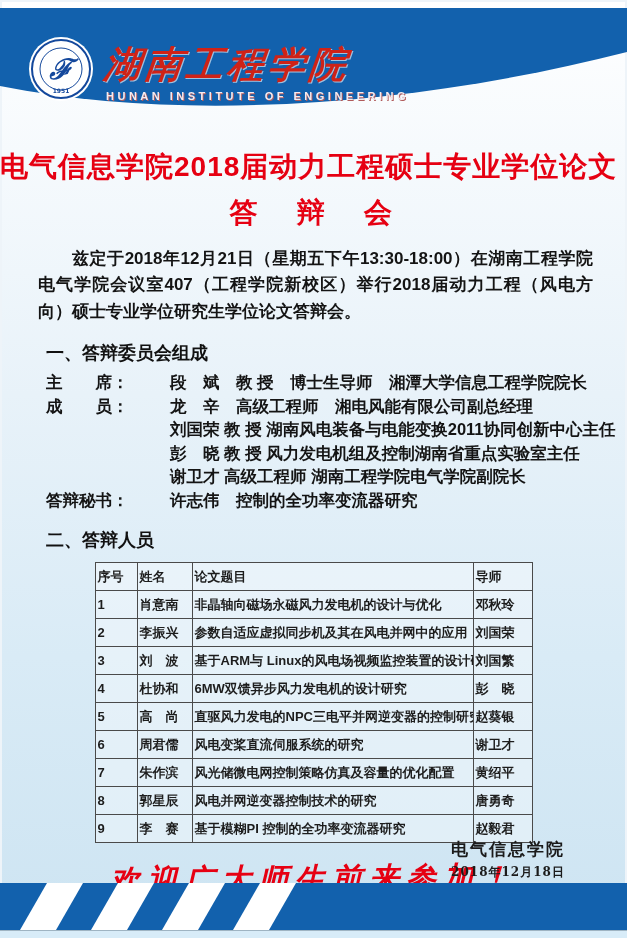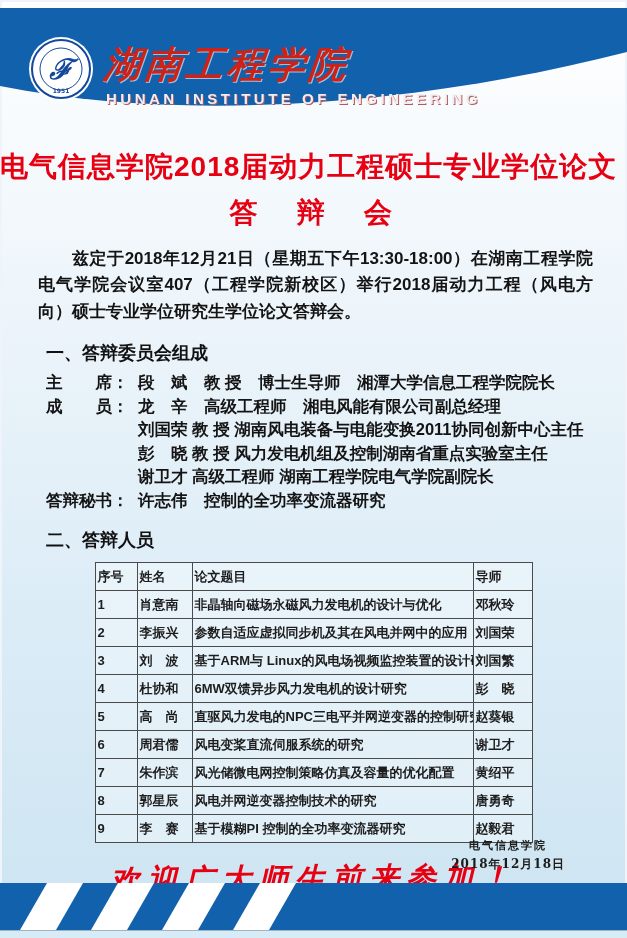--- a/index.html
+++ b/index.html
@@ -20,38 +20,38 @@
     position:absolute;top:40px;left:104px;
     font-family:"DejaVu Serif","Liberation Serif",serif;
     font-size:37px;font-weight:bold;font-style:italic;
     color:#cf2217;letter-spacing:4px;
     transform:skewX(-6deg);
     text-shadow:1px 1px 0 rgba(255,255,255,.6);
     white-space:nowrap;
   }
   .school-en{
     position:absolute;top:90px;left:106px;
-    font-size:15px;font-weight:bold;letter-spacing:3.5px;
+    font-size:11px;font-weight:bold;letter-spacing:3.5px;
     color:#f3ecf1;text-shadow:1px 1px 0 #b05a5a;
     white-space:nowrap;
   }
   
   .title1{margin:148px 0 0 0;text-align:left;font-size:28px;font-weight:bold;color:#e60012;letter-spacing:1px;}
   .title2{margin:8px 0 0 0;text-align:center;font-size:28px;font-weight:bold;color:#e60012;letter-spacing:0.2em;}
   
   .intro{
     margin:14px 34px 0 38px;
     font-size:17px;font-weight:bold;color:#141414;
     line-height:1.55;text-indent:2em;text-align:justify;
   }
   
   .sec-h{margin:16px 0 0 46px;font-size:18px;font-weight:bold;color:#111;}
   
   .committee{margin:6px 0 0 46px;}
-  .c-row{display:flex;line-height:23.5px;font-size:16.5px;font-weight:bold;color:#141414;white-space:nowrap;}
+  .c-row{display:flex;line-height:23.5px;font-size:16.5px;font-weight:bold;color:#141414;white-space:nowrap;gap:32px;}
   .c-label{flex:0 0 92px;}
   
   table.roster{
     margin:10px auto 0 auto;width:437px;
     border-collapse:collapse;table-layout:fixed;
     background:rgba(255,255,255,.35);
   }
   table.roster th,table.roster td{
     border:1px solid #4a4a4a;
     font-size:13px;font-weight:bold;color:#1d1d1d;
@@ -65,21 +65,21 @@
     font-family:"DejaVu Serif","Liberation Serif",serif;
     font-size:30px;font-weight:bold;font-style:italic;
     color:#e60012;letter-spacing:7px;transform:rotate(-0.5deg);
   }
   .signature{
     position:absolute;right:62px;top:838px;
     text-align:center;
     font-family:"DejaVu Serif","Liberation Serif",serif;
     font-weight:bold;color:#1b1b1b;
   }
-  .sig-org{font-size:11px;letter-spacing:2px;}
+  .sig-org{font-size:17px;letter-spacing:2px;}
   .sig-date{font-size:12px;margin-top:3px;letter-spacing:1px;}
   
   .footer{position:absolute;left:0;top:883px;width:627px;height:47px;}
   .bottom-strip{position:absolute;left:0;top:930px;width:627px;height:8px;background:#d8ecf8;border-top:1px solid #9fb4c2;box-sizing:border-box;}
 </style>
 </head>
 <body>
 
 <div class="page">
 

